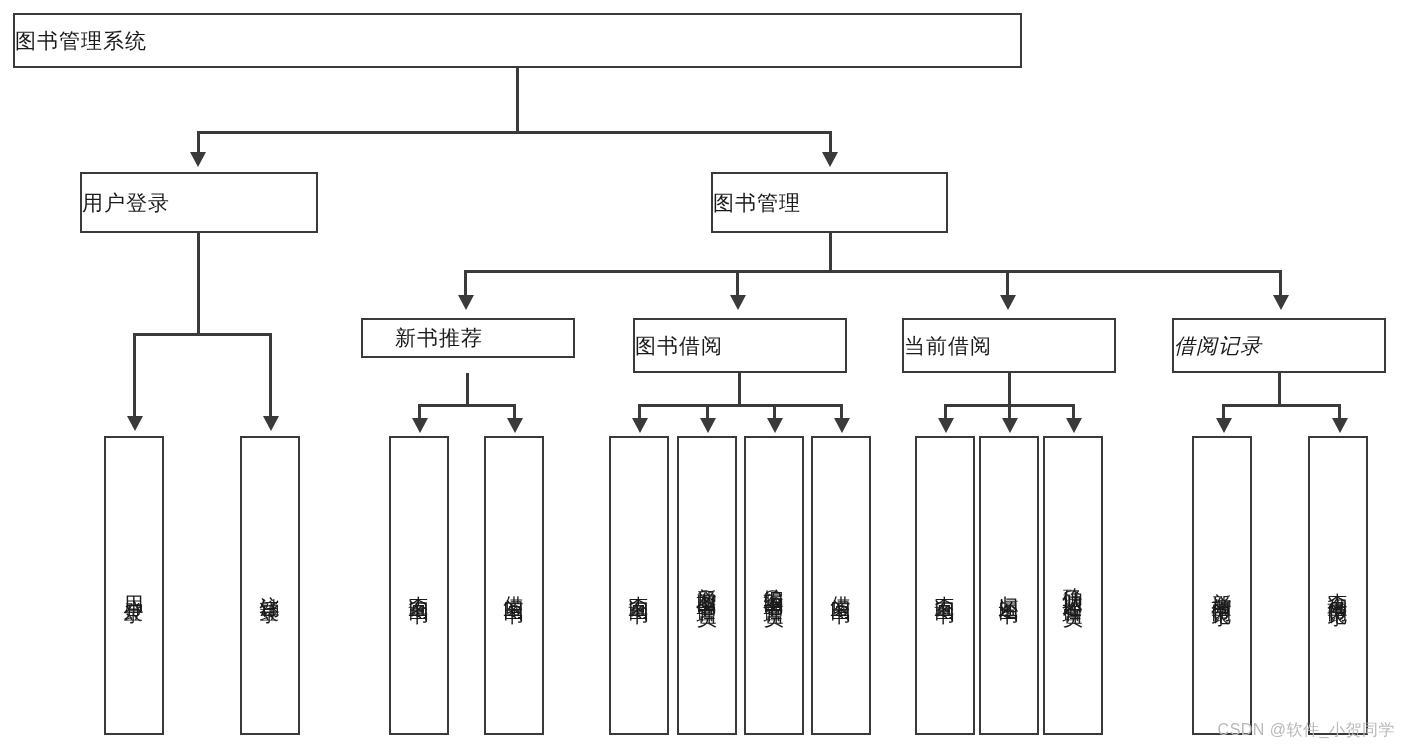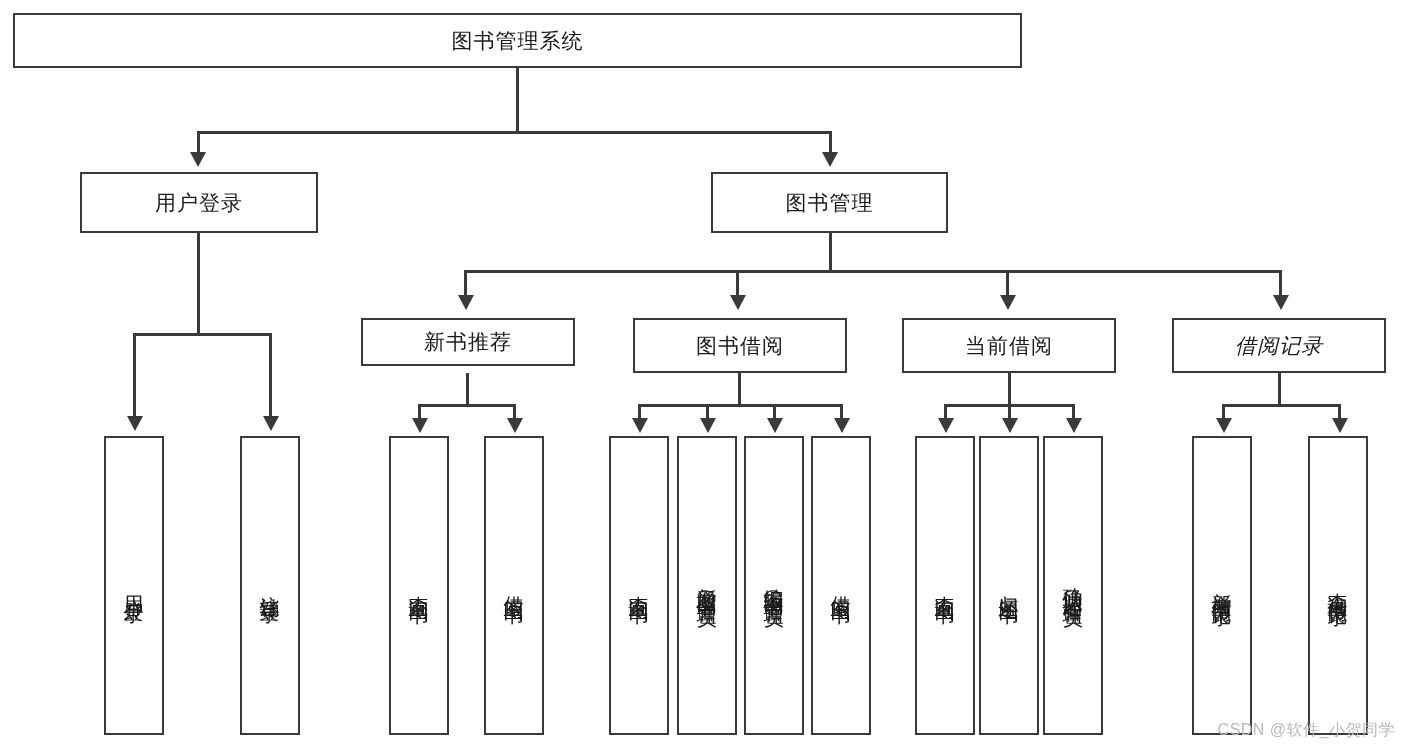--- a/index.html
+++ b/index.html
@@ -15,21 +15,20 @@
     font-family: "Liberation Sans", "DejaVu Sans", sans-serif;
     overflow: hidden;
   }
   .node {
     position: absolute;
     box-sizing: border-box;
     border: 2px solid #3a3a3a;
     background: #ffffff;
     display: flex;
     align-items: center;
-    justify-content: center;
     color: #1a1a1a;
   }
   .node.h {
     font-size: 21px;
     letter-spacing: 1px;
   }
   .node.v {
     font-size: 20px;
     padding: 10px 0;
     align-items: center;
@@ -106,21 +105,21 @@
 
   <div class="line" style="left:736px; top:270px; width:3px; height:28px;"></div>
   <div class="arrow" style="left:730px; top:295px;"></div>
 
   <div class="line" style="left:1006px; top:270px; width:3px; height:28px;"></div>
   <div class="arrow" style="left:1000px; top:295px;"></div>
 
   <div class="line" style="left:1279px; top:270px; width:3px; height:28px;"></div>
   <div class="arrow" style="left:1273px; top:295px;"></div>
 
-  <div class="node h" style="left:361px; top:318px; width:214px; height:48px;">
+  <div class="node h" style="left:361px; top:318px; width:214px; height:40px;padding-left:32px;">
     <span>新书推荐</span>
   </div>
   <div class="node h" style="left:902px; top:318px; width:214px; height:55px;">
     <span>当前借阅</span>
   </div>
   <div class="node h" style="left:633px; top:318px; width:214px; height:55px;">
     <span>图书借阅</span>
   </div>
   <div class="node h" style="left:1172px; top:318px; width:214px; height:55px;font-style:italic;">
     <span>借阅记录</span>

